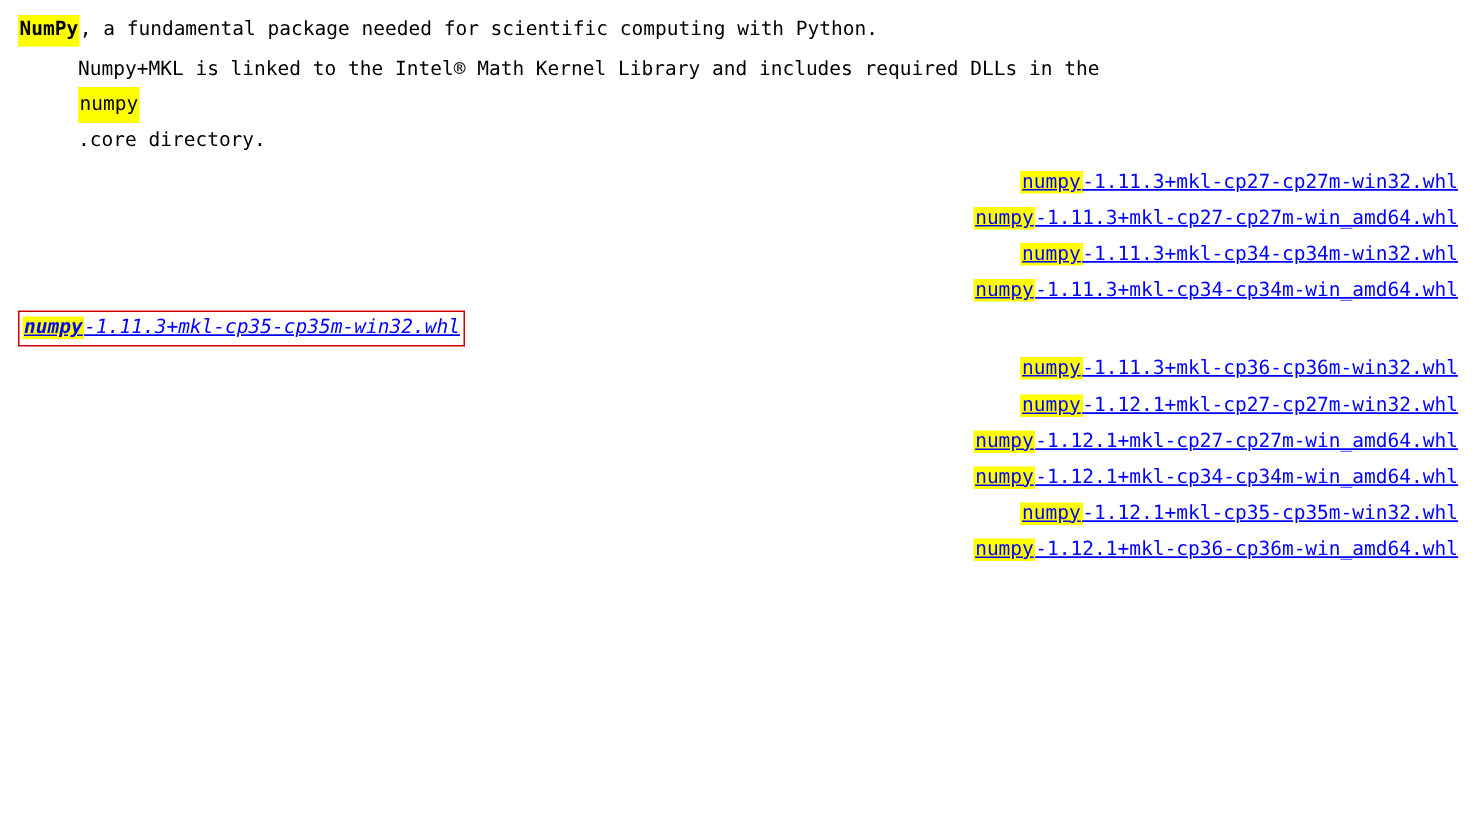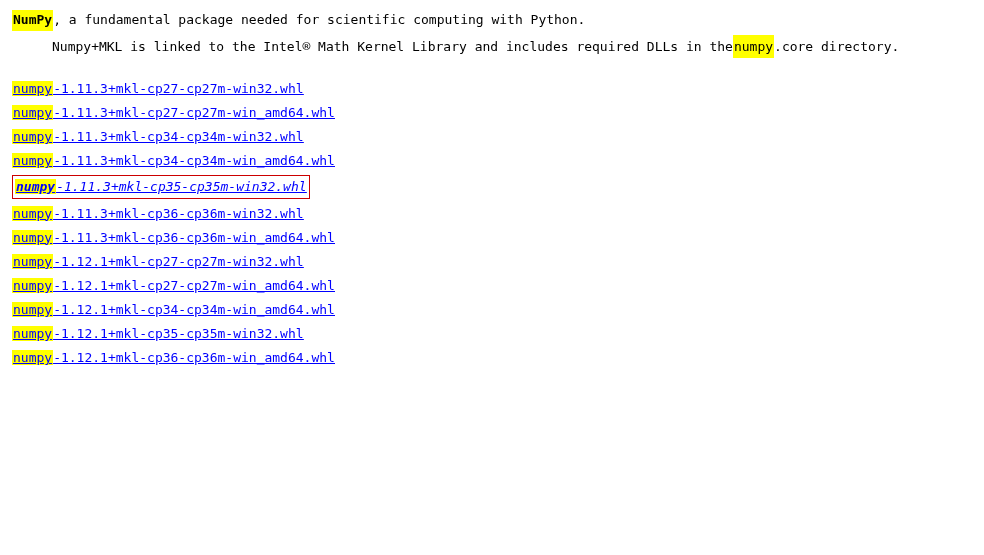--- a/index.html
+++ b/index.html
@@ -29,35 +29,37 @@
       font-weight: bold;
       padding: 0 1px;
     }
     .numpy-highlight-inline {
       background-color: #ffff00;
       padding: 0 1px;
     }
     .second-line {
       margin-left: 40px;
       line-height: 1.8;
-      margin-bottom: 20px;
+      margin-bottom: 6px;
       display: flex;
       align-items: baseline;
       flex-wrap: wrap;
+      flex-direction: column;
     }
     .links-container {
       margin-top: 4px;
     }
     .link-item {
       display: block;
       margin-bottom: 2px;
       line-height: 1.7;
       color: #0000ff;
       text-decoration: underline;
       cursor: pointer;
+      text-align: right;
     }
     .link-item .numpy-highlight {
       font-weight: normal;
     }
     .link-item-boxed {
       display: block;
       margin-bottom: 0px;
       line-height: 1.7;
       color: #0000ff;
       text-decoration: underline;
@@ -91,19 +93,18 @@
   <span>.core directory.</span>
 </div>
 
 <div class="links-container" id="links-container">
 <a class="link-item" href="#"><span class="numpy-highlight">numpy</span><span class="link-text">-1.11.3+mkl-cp27-cp27m-win32.whl</span></a>
     <a class="link-item" href="#"><span class="numpy-highlight">numpy</span><span class="link-text">-1.11.3+mkl-cp27-cp27m-win_amd64.whl</span></a>
     <a class="link-item" href="#"><span class="numpy-highlight">numpy</span><span class="link-text">-1.11.3+mkl-cp34-cp34m-win32.whl</span></a>
     <a class="link-item" href="#"><span class="numpy-highlight">numpy</span><span class="link-text">-1.11.3+mkl-cp34-cp34m-win_amd64.whl</span></a>
     <div class="box-wrapper"><div class="box-group"><a class="link-item-boxed" href="#"><span class="numpy-highlight">numpy</span><span class="link-text">-1.11.3+mkl-cp35-cp35m-win32.whl</span></a></div></div>
     <a class="link-item" href="#"><span class="numpy-highlight">numpy</span><span class="link-text">-1.11.3+mkl-cp36-cp36m-win32.whl</span></a>
-    <a class="link-item" href="#"><span class="numpy-highlight">numpy</span><span class="link-text">-1.11.3+mkl-cp36-cp36m-win_amd64.whl</span></a>
     <a class="link-item" href="#"><span class="numpy-highlight">numpy</span><span class="link-text">-1.12.1+mkl-cp27-cp27m-win32.whl</span></a>
     <a class="link-item" href="#"><span class="numpy-highlight">numpy</span><span class="link-text">-1.12.1+mkl-cp27-cp27m-win_amd64.whl</span></a>
     <a class="link-item" href="#"><span class="numpy-highlight">numpy</span><span class="link-text">-1.12.1+mkl-cp34-cp34m-win_amd64.whl</span></a>
     <a class="link-item" href="#"><span class="numpy-highlight">numpy</span><span class="link-text">-1.12.1+mkl-cp35-cp35m-win32.whl</span></a>
     <a class="link-item" href="#"><span class="numpy-highlight">numpy</span><span class="link-text">-1.12.1+mkl-cp36-cp36m-win_amd64.whl</span></a>
   </div>
 
 </body></html>

